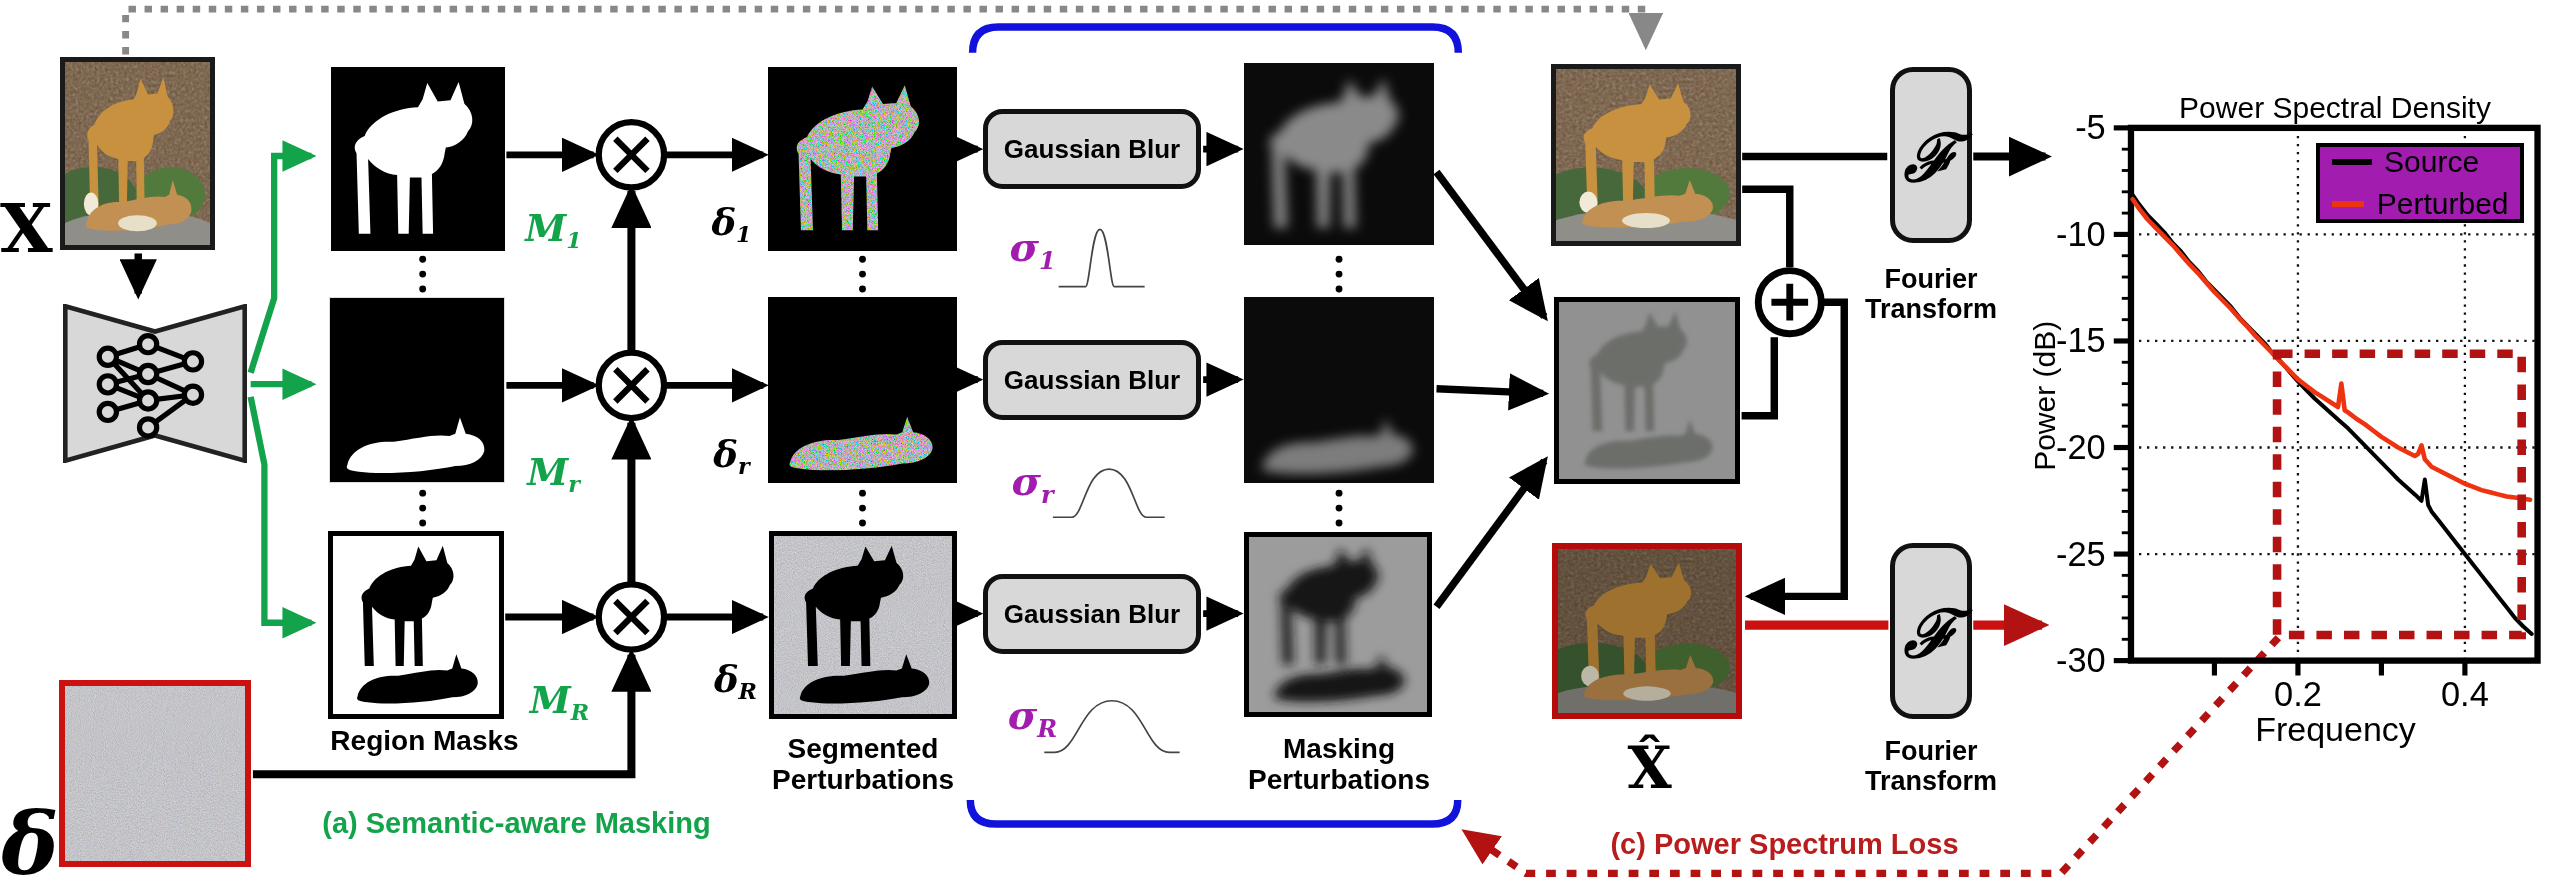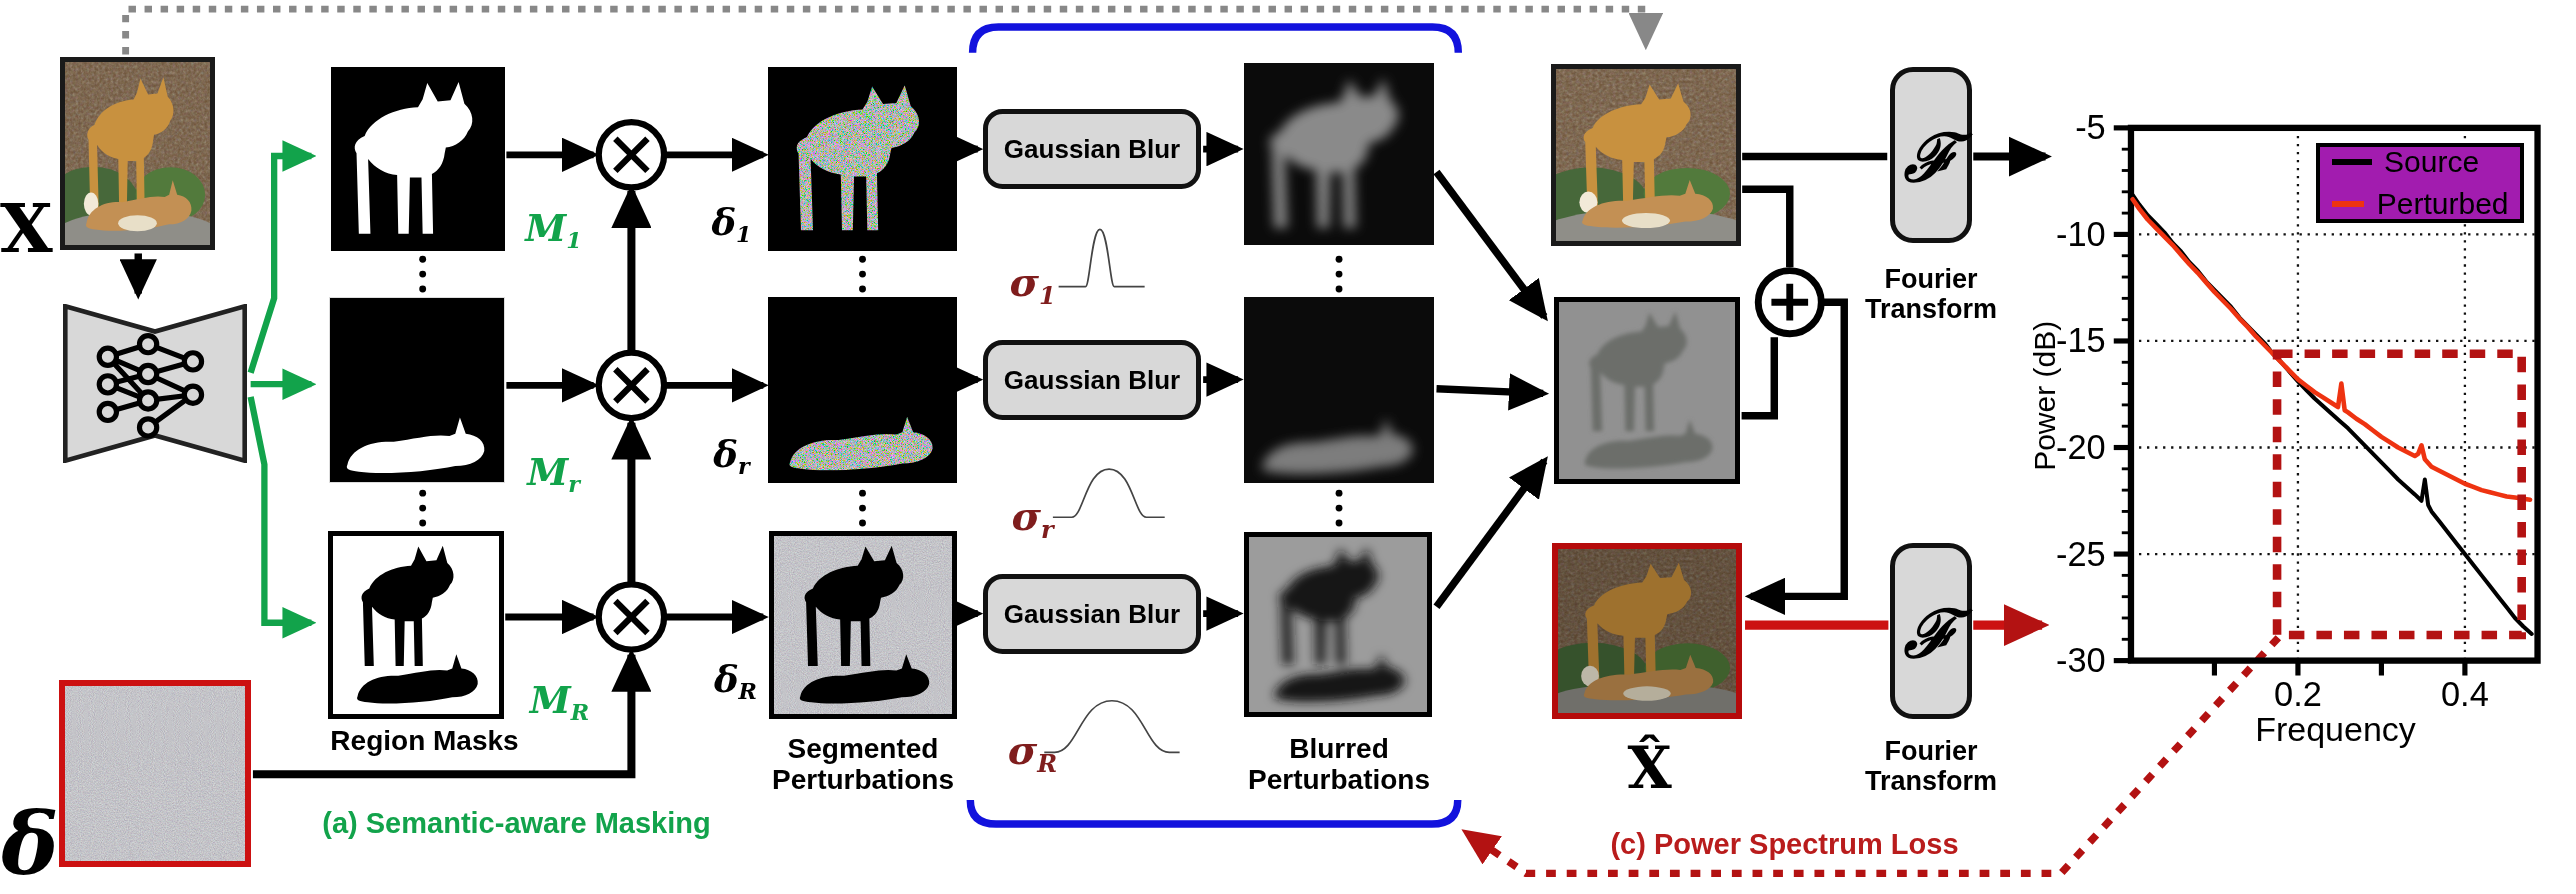--- a/index.html
+++ b/index.html
@@ -6,21 +6,21 @@
   #fig{position:relative;width:2576px;height:894px;background:#fff;overflow:hidden;
        font-family:"Liberation Sans",sans-serif;}
   .abs{position:absolute;}
   .img{position:absolute;box-sizing:border-box;}
   .img svg{display:block;width:100%;height:100%;}
   .lbl{position:absolute;text-align:center;color:#000;font-weight:bold;line-height:1.12;}
   .math{font-family:"DejaVu Serif","Liberation Serif",serif;font-style:italic;font-weight:bold;}
   .serifbold{font-family:"DejaVu Serif","Liberation Serif",serif;font-weight:bold;}
   sub{font-size:0.6em;vertical-align:-0.32em;font-style:italic;}
   .green{color:#12a34b;text-align:center;}
-  .blue{color:#7f1d1d;margin-top:35px;}
+  .blue{color:#a21caf;}
   .darkred{color:#b91c1c;}
   .gbox{position:absolute;background:#d8d8d8;border:5.2px solid #111;border-radius:19.5px;
         display:flex;align-items:center;justify-content:center;font-weight:bold;box-sizing:border-box;}
   .fbox{position:absolute;background:#d8d8d8;border:5.7px solid #111;border-radius:23px;
         display:flex;align-items:center;justify-content:center;box-sizing:border-box;
         font-family:"DejaVu Serif","Liberation Serif",serif;font-style:italic;font-weight:bold;}
   .legend{position:absolute;border:4.6px solid #000;background:#a21caf;display:flex;flex-direction:column;
           justify-content:center;gap:8px;padding:5.7px 11.5px;box-sizing:border-box;}
   .legrow{display:flex;align-items:center;gap:12.6px;font-size:30px;font-weight:normal;
           font-family:"Liberation Sans",sans-serif;}
@@ -352,21 +352,21 @@
       <span>ℱ</span>
     </div>
 <div class="fbox" style="left:1890px;top:543px;width:82px;height:176px;font-size:66px">
       <span>ℱ</span>
     </div>
 
 <div class="lbl serifbold" style="left:0px;top:190px;width:52px;font-size:68px"><span>X</span></div>
 <div class="lbl math" style="left:0px;top:796px;width:60px;font-size:86px"><span>δ</span></div>
 <div class="lbl" style="left:321px;top:725px;width:207px;font-size:28px"><span>Region Masks</span></div>
 <div class="lbl" style="left:757px;top:733px;width:212px;font-size:28px"><span>Segmented Perturbations</span></div>
-<div class="lbl" style="left:1233px;top:733px;width:212px;font-size:28px"><span>Blurred Perturbations</span></div>
+<div class="lbl" style="left:1233px;top:733px;width:212px;font-size:28px"><span>Masking Perturbations</span></div>
 <div class="lbl serifbold" style="left:1612px;top:736px;width:75px;font-size:57px;font-style:normal"><span>X̂</span></div>
 <div class="lbl" style="left:1845px;top:264px;width:172px;font-size:27px"><span>Fourier Transform</span></div>
 <div class="lbl" style="left:1845px;top:736px;width:172px;font-size:27px"><span>Fourier Transform</span></div>
 
 <div class="lbl green" style="left:270px;top:807px;width:493px;font-size:29px"><span>(a) Semantic-aware Masking</span></div>
 <div class="lbl darkred" style="left:1572px;top:828px;width:425px;font-size:29px"><span>(c) Power Spectrum Loss</span></div>
 
 <div class="lbl math green" style="left:519px;top:208px;width:69px;font-size:37px"><span>M</span><sub>1</sub></div>
 <div class="lbl math green" style="left:519px;top:452px;width:69px;font-size:37px"><span>M</span><sub>r</sub></div>
 <div class="lbl math green" style="left:525px;top:680px;width:69px;font-size:37px"><span>M</span><sub>R</sub></div>
@@ -423,20 +423,21 @@
       <line x1="4006.170431211499" y1="1152" x2="4006.170431211499" y2="1178" stroke="#000" stroke-width="9"></line>
       <line x1="4151.755646817249" y1="1152" x2="4151.755646817249" y2="1178" stroke="#000" stroke-width="9"></line>
       <line x1="4297.340862422998" y1="1152" x2="4297.340862422998" y2="1178" stroke="#000" stroke-width="9"></line>
       <text x="4006.170431211499" y="1232" text-anchor="middle" font-size="60" font-family="Liberation Sans, sans-serif">0.2</text>
       <text x="4297.340862422998" y="1232" text-anchor="middle" font-size="60" font-family="Liberation Sans, sans-serif">0.4</text>
       <polyline points="3717.911704312115,340.054 3729.558521560575,356.77599999999995 3744.11704312115,375.356 3758.675564681725,390.22 3773.2340862423,405.084 3787.792607802875,423.664 3802.3511293634497,438.528 3816.909650924025,457.108 3831.4681724845996,471.972 3846.0266940451747,490.55199999999996 3860.5852156057495,505.416 3875.1437371663246,520.28 3889.7022587268993,535.144 3904.2607802874745,553.724 3918.8193018480492,568.588 3933.3778234086244,583.452 3947.936344969199,598.316 3962.4948665297743,616.896 3977.053388090349,631.76 3991.611909650924,648.482 4006.170431211499,665.204 4020.728952772074,680.068 4035.287474332649,694.932 4049.845995893224,707.9380000000001 4064.4045174537987,720.944 4078.963039014374,733.95 4093.5215605749486,746.956 4108.080082135523,761.8199999999999 4122.6386036960985,776.684 4137.197125256674,791.548 4151.755646817249,806.412 4166.314168377823,821.2760000000001 4180.872689938398,836.14 4195.431211498973,849.1460000000001 4209.989733059549,862.1519999999999 4221.636550308008,873.3 4227.459958932238,836.14 4233.283367556468,880.732 4239.106776180698,891.88 4253.665297741273,910.46 4268.223819301848,929.04 4282.782340862423,947.62 4297.340862422998,966.2 4311.899383983573,984.78 4326.457905544148,1003.36 4341.016427104722,1021.9399999999999 4355.574948665298,1040.52 4370.133470225873,1059.1 4384.691991786448,1077.68 4399.250513347022,1092.5439999999999 4413.809034907597,1105.55" fill="none" stroke="#000000" stroke-width="7" stroke-linejoin="round" stroke-linecap="round"></polyline>
       <polyline points="3717.911704312115,347.486 3729.558521560575,364.208 3744.11704312115,382.788 3758.675564681725,397.652 3773.2340862423,412.51599999999996 3787.792607802875,427.38 3802.3511293634497,444.102 3816.909650924025,460.824 3831.4681724845996,475.688 3846.0266940451747,492.40999999999997 3860.5852156057495,509.132 3875.1437371663246,523.9960000000001 3889.7022587268993,538.86 3904.2607802874745,555.582 3918.8193018480492,570.446 3933.3778234086244,587.168 3947.936344969199,602.0319999999999 3962.4948665297743,616.896 3977.053388090349,631.76 3991.611909650924,646.624 4006.170431211499,661.488 4020.728952772074,672.636 4035.287474332649,683.7839999999999 4049.845995893224,693.0739999999998 4064.4045174537987,702.3639999999999 4076.051334702259,709.796 4081.874743326489,668.92 4087.6981519507185,715.37 4093.5215605749486,719.086 4108.080082135523,730.2339999999999 4122.6386036960985,739.5239999999999 4137.197125256674,750.6719999999999 4151.755646817249,761.8199999999999 4166.314168377823,771.11 4180.872689938398,780.4 4195.431211498973,787.832 4209.989733059549,795.264 4215.813141683778,791.548 4221.636550308008,776.684 4227.459958932238,800.838 4239.106776180698,813.8439999999999 4253.665297741273,821.2760000000001 4268.223819301848,828.708 4282.782340862423,836.14 4297.340862422998,843.5719999999999 4311.899383983573,849.1460000000001 4326.457905544148,854.72 4341.016427104722,858.436 4355.574948665298,862.1519999999999 4370.133470225873,865.868 4384.691991786448,867.7260000000001 4399.250513347022,869.584 4410.897330595482,871.442" fill="none" stroke="#ee3311" stroke-width="8" stroke-linejoin="round" stroke-linecap="round"></polyline>
       <rect x="3969.7741273100614" y="616.896" width="426.56468172484574" height="490.51199999999994" fill="none" stroke="#b31212" stroke-width="15" stroke-dasharray="27 21"></rect>
     </svg>
 
+<div class="lbl" style="left:2157px;top:91px;width:356px;font-size:30px;font-weight:normal"><span>Power Spectral Density</span></div>
 <div class="lbl" style="left:2238px;top:710px;width:195px;font-size:34px;font-weight:normal"><span>Frequency</span></div>
 <div class="lbl" style="left:1919px;top:379px;width:252px;font-size:30px;font-weight:normal;transform:rotate(-90deg)"><span>Power (dB)</span></div>
 
 <div class="legend" style="left:2316px;top:143px;width:208px;height:80px">
   <div class="legrow">
     <span class="swatch" id="sw0" style="background: rgb(0, 0, 0);"></span>
     <span>Source</span>
   </div>
   <div class="legrow">
     <span class="swatch" id="sw1" style="background: rgb(238, 51, 17);"></span>

